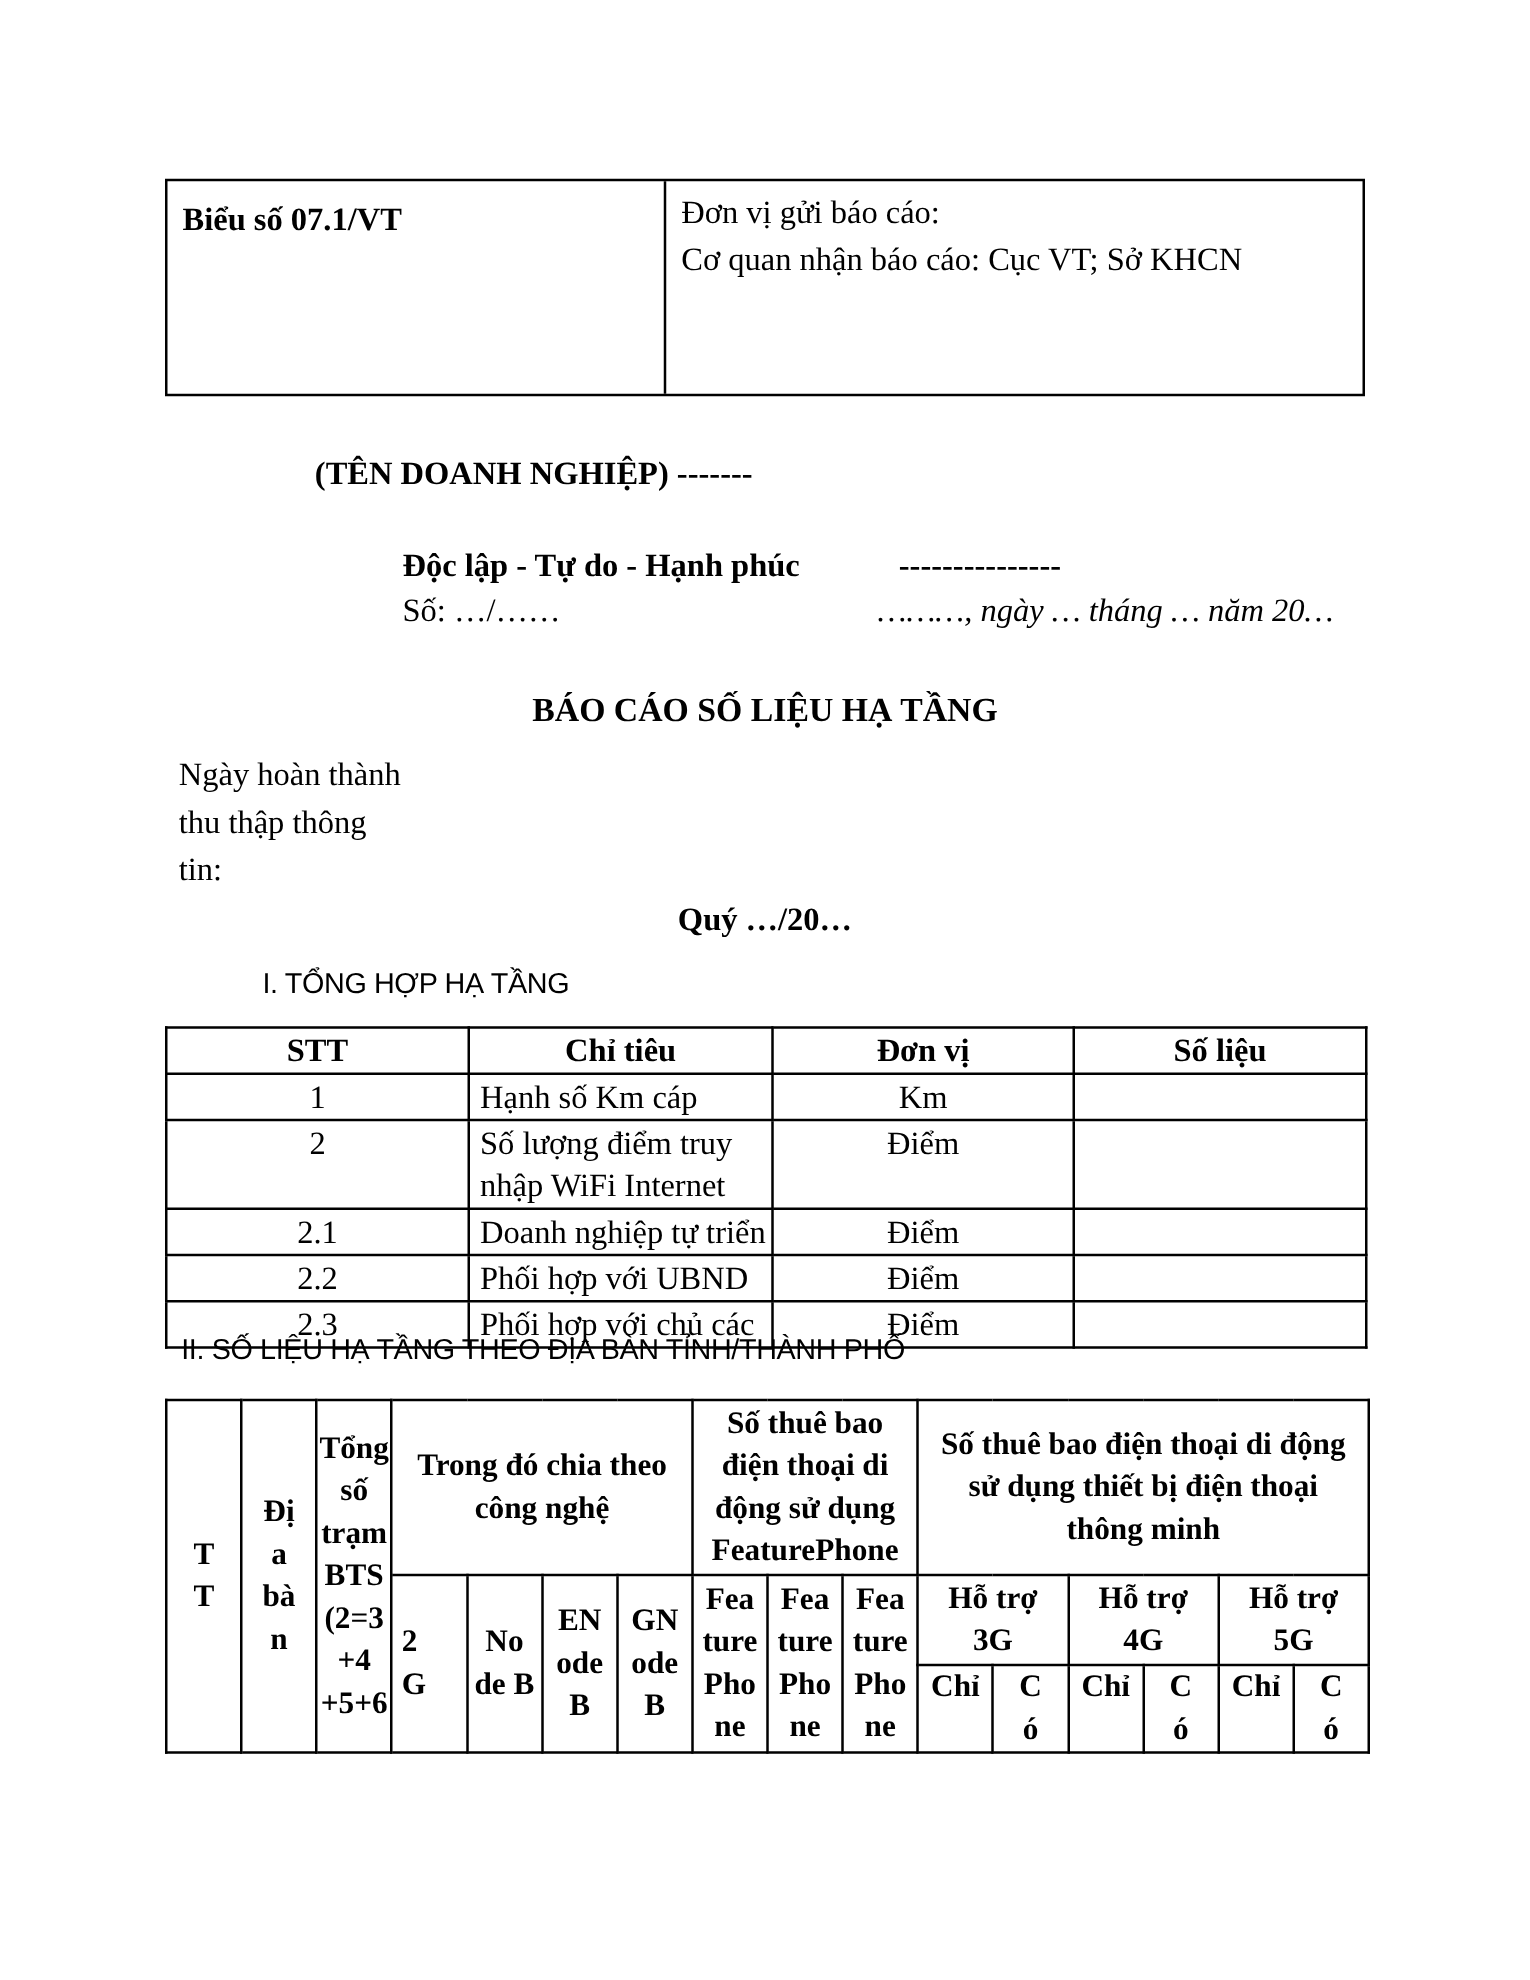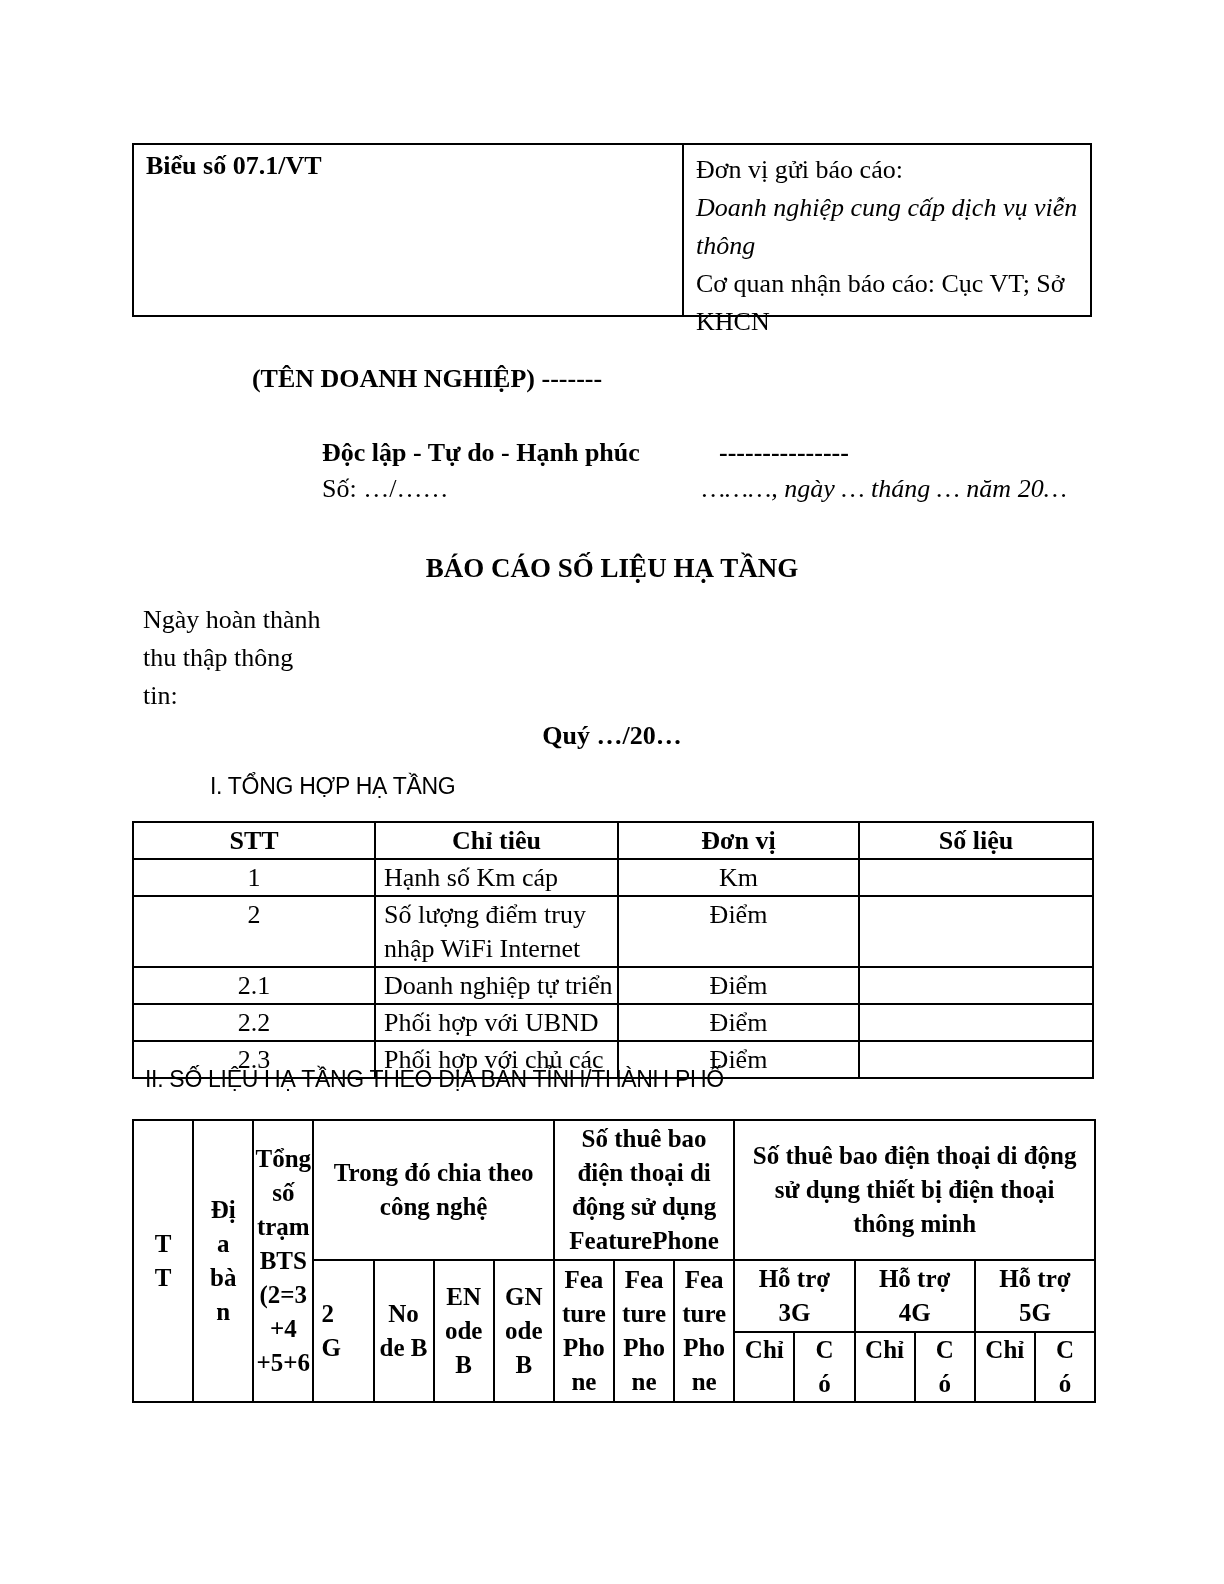--- a/index.html
+++ b/index.html
@@ -6,21 +6,21 @@
   html,body { background:#ffffff; }
   .page {
     position:relative; width:1224px; height:1584px; background:#fff;
     font-family:"Liberation Serif", serif; color:#000; overflow:hidden;
   }
   .abs { position:absolute; }
   .i { font-style:italic; }
 
   
   .top-box { left:132px; top:143px; width:960px; height:174px; border:2px solid #000; display:flex; font-size:26px; }
-  .top-box-left { width:550px; border-right:2px solid #000; padding:6px 12px; font-weight:bold; }
+  .top-box-left { width:399px; border-right:2px solid #000; padding:16px 12px; font-weight:bold; }
   .top-box-right { flex:1; padding:6px 12px; line-height:38px; }
 
   
   .company   { left:132px; top:364px; width:590px; text-align:center; font-weight:bold; font-size:26px; }
   .national  { left:724px; top:364px; width:400px; text-align:center; font-weight:bold; font-size:26px; line-height:37px; white-space:pre; }
   .motto     { left:322px; top:438px; font-weight:bold; font-size:26px; }
   .separator { left:719px; top:438px; font-weight:bold; font-size:26px; }
   .doc-number{ left:322px; top:474px; font-size:26px; }
   .date-line { left:702px; top:474px; font-style:italic; font-size:26px; }
 
@@ -57,21 +57,20 @@
 <body>
 
 <div class="page">
 
   <div class="abs top-box">
     <div class="top-box-left">
       <span>Biểu số 07.1/VT</span>
     </div>
     <div class="top-box-right">
       <div>Đơn vị gửi báo cáo:</div>
-      <div class="i">Doanh nghiệp cung cấp dịch vụ viễn thông</div>
       <div>Cơ quan nhận báo cáo: Cục VT; Sở KHCN</div>
     </div>
   </div>
 
   <div class="abs company">(TÊN DOANH NGHIỆP) -------</div>
   <div class="abs motto">Độc lập - Tự do - Hạnh phúc</div>
   <div class="abs separator">---------------</div>
   <div class="abs doc-number">Số: …/……</div>
   <div class="abs date-line">………, ngày … tháng … năm 20…</div>
 

